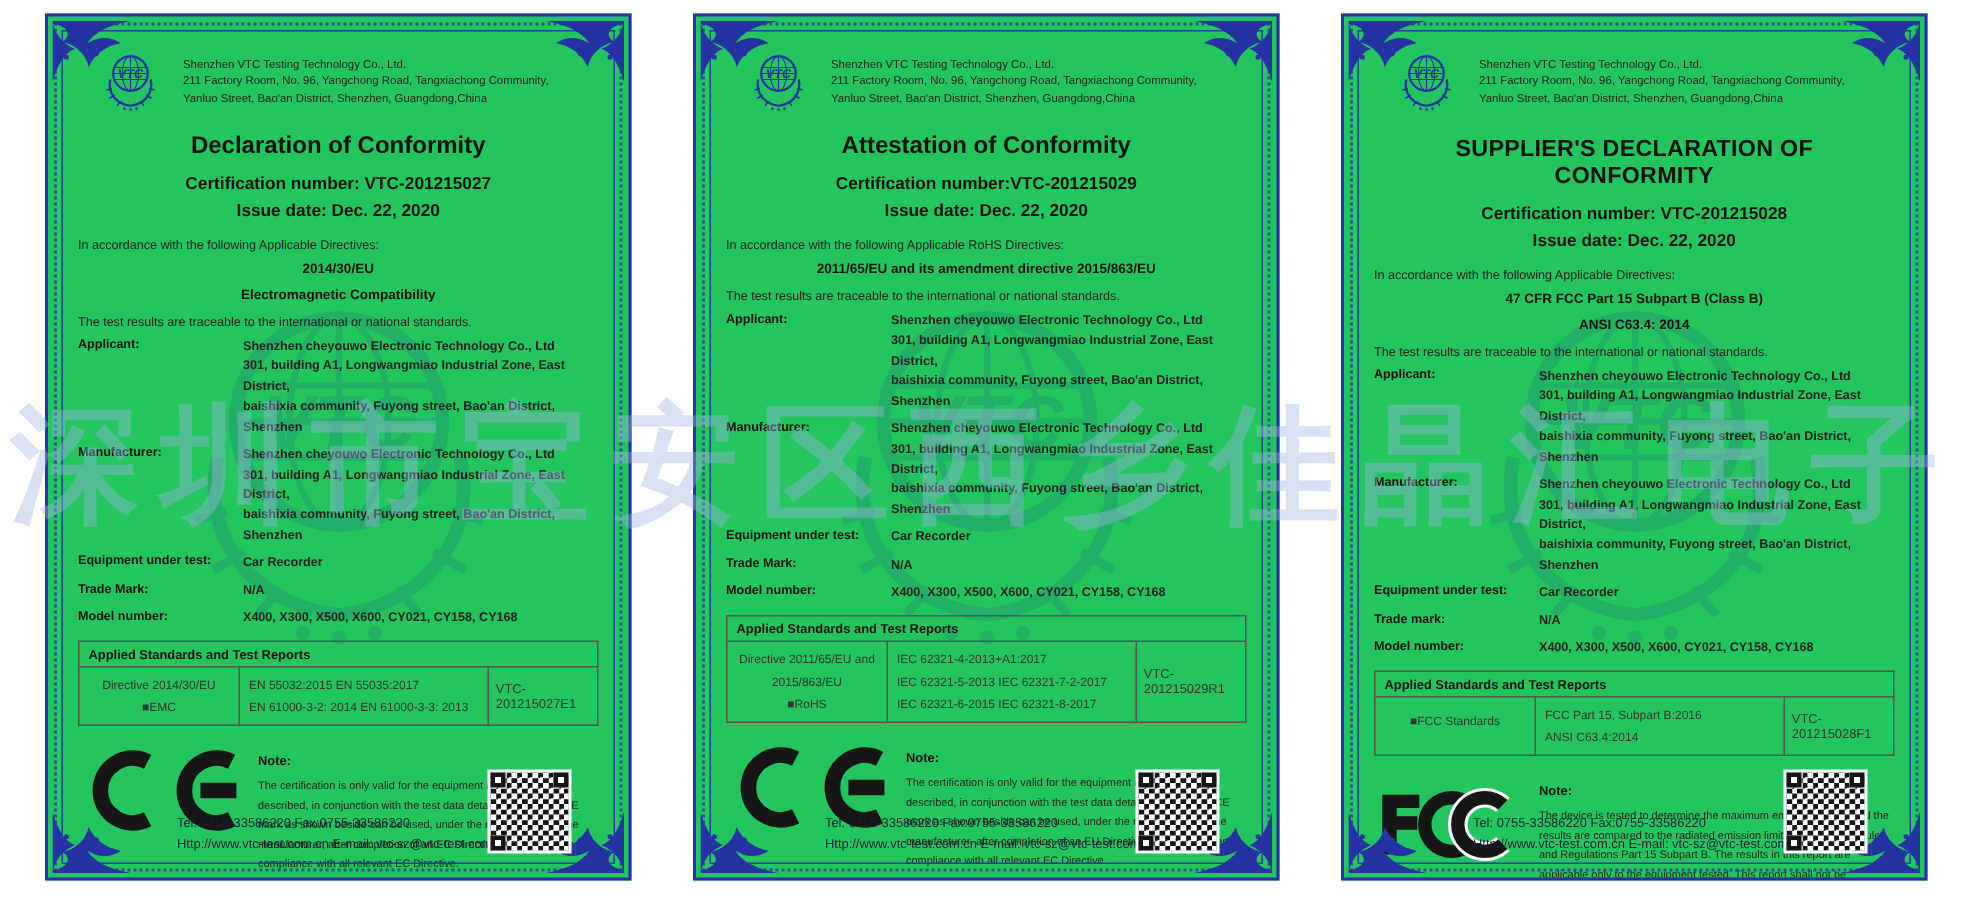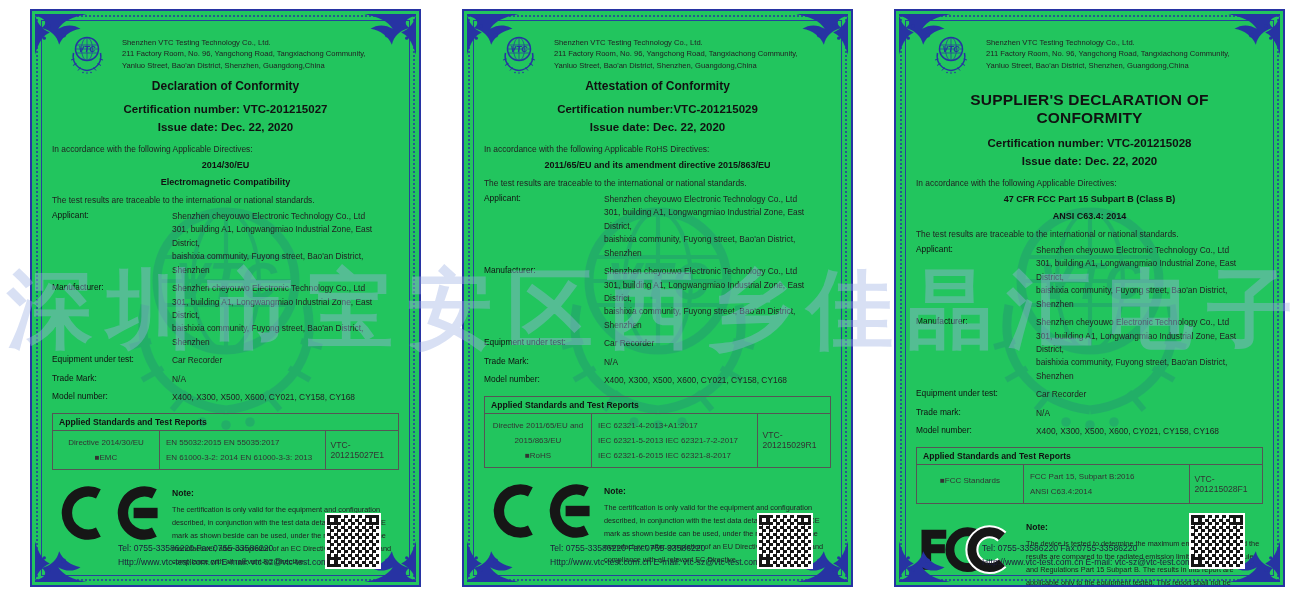--- a/index.html
+++ b/index.html
@@ -18,28 +18,28 @@
   .corner.tl{top:3px;left:3px;}
   .corner.tr{top:3px;right:3px;transform:scaleX(-1);}
   .corner.bl{bottom:3px;left:3px;transform:scaleY(-1);}
   .corner.br{bottom:3px;right:3px;transform:scale(-1,-1);}
   .wm-emblem{position:absolute;top:150px;left:50%;transform:translateX(-50%);width:300px;height:300px;opacity:.14;z-index:1;pointer-events:none;}
   .cert-body{position:relative;z-index:2;padding:16px 20px 0 20px;}
   .letterhead{display:flex;align-items:center;gap:10px;margin:2px 0 0 10px;}
   .lh-logo{width:50px;height:50px;flex:none;}
   .lh-text{font-size:7.6px;line-height:1.5;color:#222;}
   .pre{white-space:pre-line;}
-  .title{text-align:center;font-weight:bold;color:#111;margin-top:0;font-size:12px;}
+  .title{text-align:center;font-weight:bold;color:#111;margin-top:10px;font-size:16px;}
   .cert3 .title{font-size:15.5px;letter-spacing:.2px;margin-top:12px;}
   .meta{text-align:center;font-weight:bold;font-size:11.5px;line-height:1.6;margin-top:7px;color:#111;}
   .accordance{font-size:8.4px;margin-top:7px;color:#222;}
   .directives{text-align:center;font-weight:bold;font-size:9px;line-height:1.9;margin-top:3px;color:#111;}
   .traceable{font-size:8.4px;margin-top:4px;color:#222;}
   .info{margin-top:3px;}
-  .info-row{display:flex;margin-top:5px;font-size:8.4px;font-weight:normal;gap:10px;}
+  .info-row{display:flex;margin-top:5px;font-size:8.4px;font-weight:bold;}
   .info-row .lbl{width:110px;flex:none;color:#111;}
   .info-row .val{flex:1;line-height:1.6;color:#222;}
   .std-table{margin-top:8px;border:1px solid #555;font-size:8px;color:#333;}
   .t-head{border-bottom:1px solid #555;padding:3px 6px;font-weight:bold;font-size:8.6px;color:#111;}
   .t-row{display:flex;}
   .t-c1{width:31%;border-right:1px solid #555;padding:4px 3px;text-align:center;line-height:1.9;box-sizing:border-box;}
   .t-c2{width:48%;border-right:1px solid #555;padding:4px 6px;line-height:1.9;box-sizing:border-box;}
   .t-c3{width:21%;padding:4px 5px;display:flex;align-items:center;font-size:8.6px;box-sizing:border-box;}
   .mark-note{display:flex;gap:0;margin-top:16px;align-items:flex-start;}
   .mark{flex:none;}

